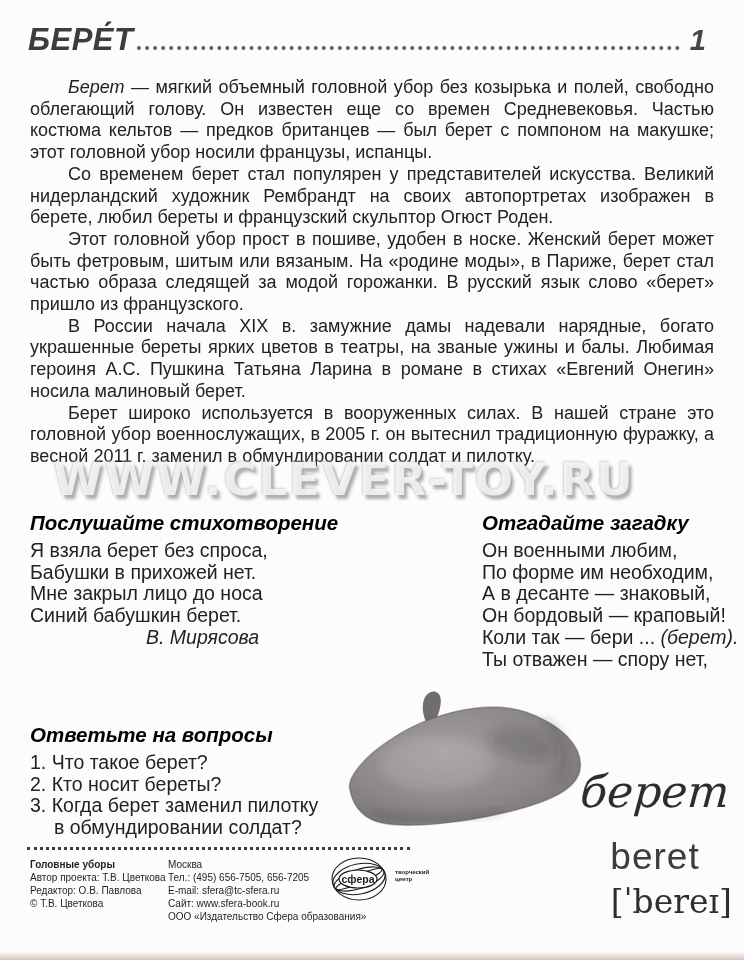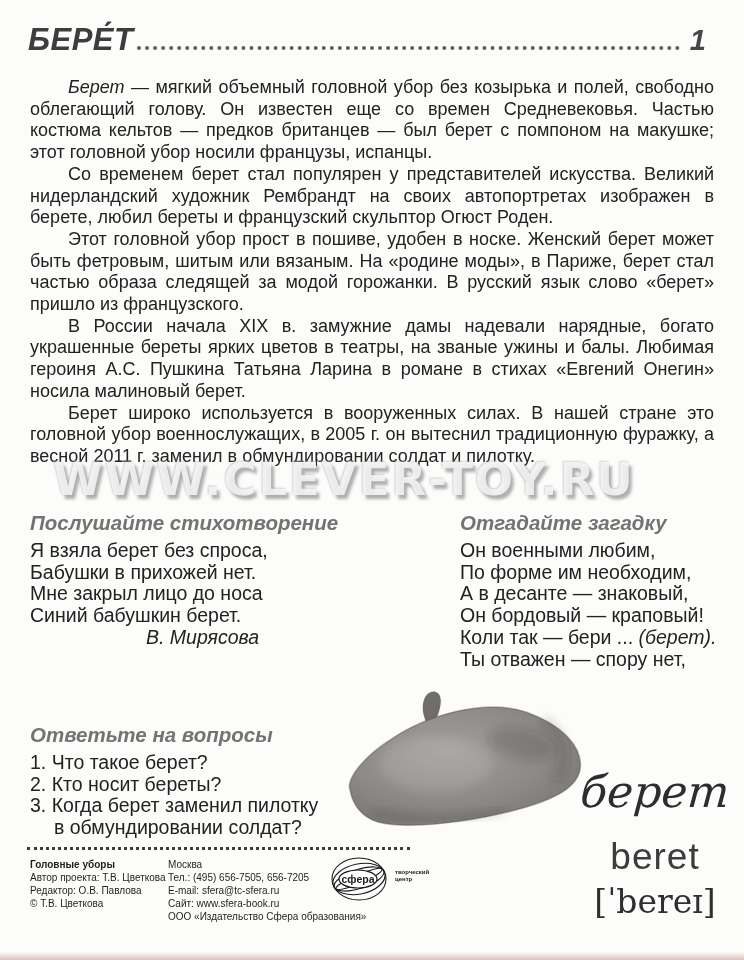--- a/index.html
+++ b/index.html
@@ -22,37 +22,37 @@
 
   
   .watermark {
     position:absolute; top:453px; left:0; width:688px; text-align:center; z-index:5;
     font-family:"DejaVu Sans", sans-serif; font-weight:700; font-size:45px; letter-spacing:2px;
     color:rgba(253,253,253,0.82); white-space:nowrap;
     text-shadow:3px 4px 3px rgba(134,134,134,0.65), -1px -1px 2px rgba(188,188,188,0.55), 0 0 1px rgba(160,160,160,0.5);
   }
 
   
-  .section-h { font-size:20.5px; font-weight:700; font-style:italic; color:#737373; margin:0 0 5px 0; }
+  .section-h { font-size:20.5px; font-weight:700; font-style:italic; color:#000000; margin:0 0 5px 0; }
   .lines div { font-size:19.5px; line-height:21.7px; color:#222; }
   .poem { position:absolute; top:511px; left:30px; }
   .poem-author { font-style:italic; padding-left:116px; }
-  .riddle { position:absolute; top:511px; left:460px; }
+  .riddle { position:absolute; top:511px; left:482px; }
   .questions { position:absolute; top:700px; left:30px;margin-top:23px; }
   .q-cont { padding-left:24px; }
 
   
   .beret-photo { position:absolute; left:344px; top:684px; width:245px; height:162px; }
 
   
   .cursive-ru { position:absolute; left:575px; top:766px; width:160px; text-align:center;
     font-family:"DejaVu Serif", serif; font-style:italic; font-size:44px; color:#2d2d30; transform:skewX(-4deg); }
   .latin { position:absolute; left:585px; top:836px; width:140px; text-align:center;
     font-size:37px; color:#3c3c3c; letter-spacing:1px; }
-  .transcr { position:absolute; left:578px; top:882px; width:154px; text-align:center;
+  .transcr { position:absolute; left:578px; top:882px; width:154px; text-align:right;
     font-family:"DejaVu Serif", serif; font-size:33px; color:#2f2f2f; }
 
   
   .footer-dots { position:absolute; left:27px; top:847px; width:383px; border-top:3px dotted #3c3c3c; }
   .f-col { position:absolute; font-size:10px; line-height:13px; color:#1f1f1f; }
   .f-col1 { left:30px; top:858px; }
   .f-bold { font-weight:700; }
   .f-col2 { left:168px; top:858px; }
   .f-logo { position:absolute; left:329px; top:855px; width:64px; height:50px; }
   .f-logo-caption { position:absolute; left:395px; top:869px; width:44px; font-size:6px; line-height:7px; font-weight:700; color:#222; }

